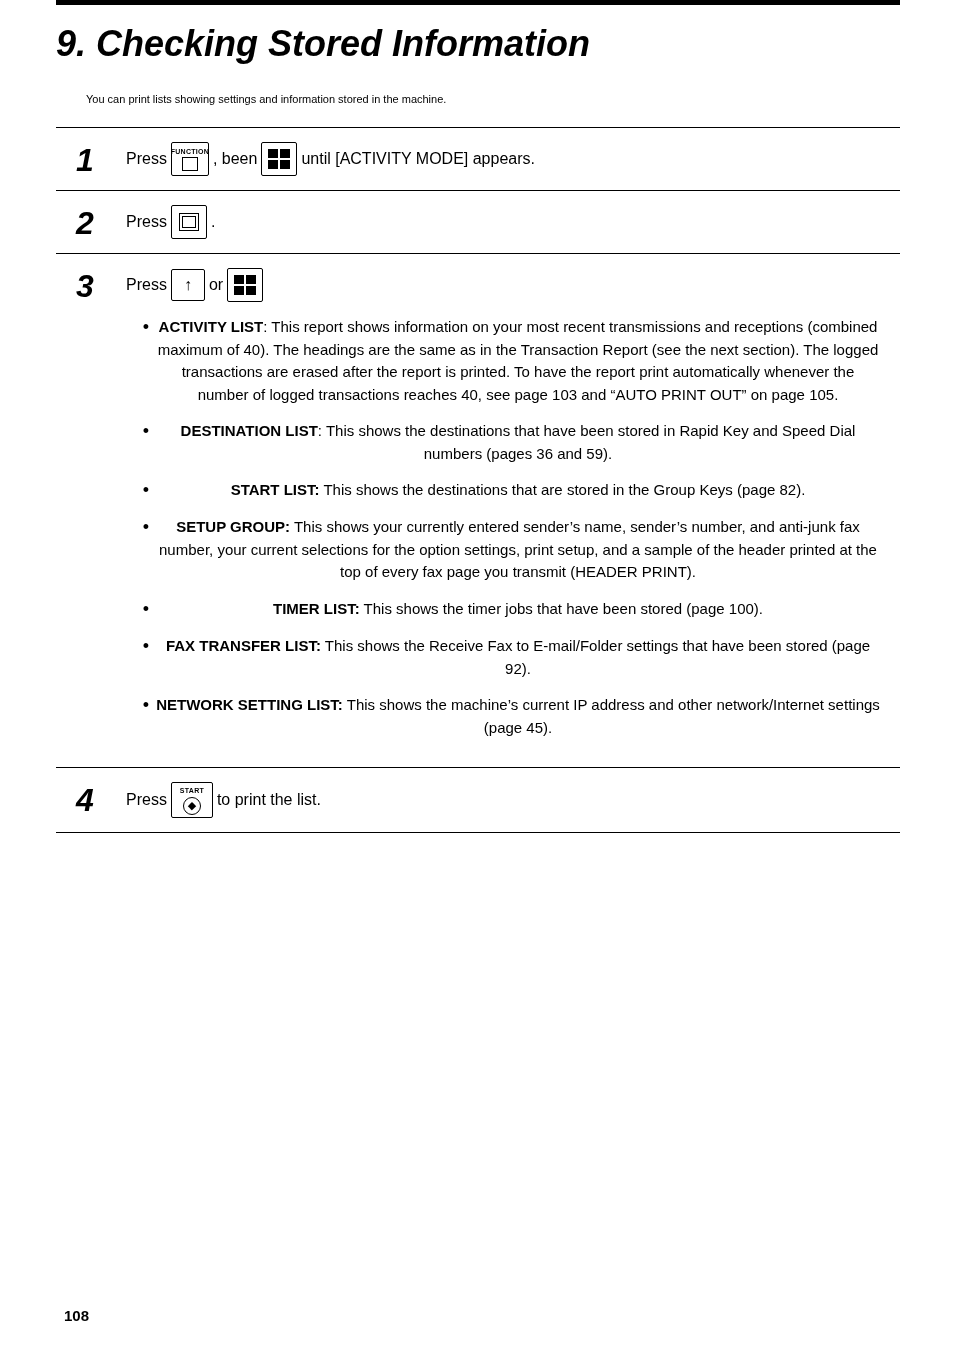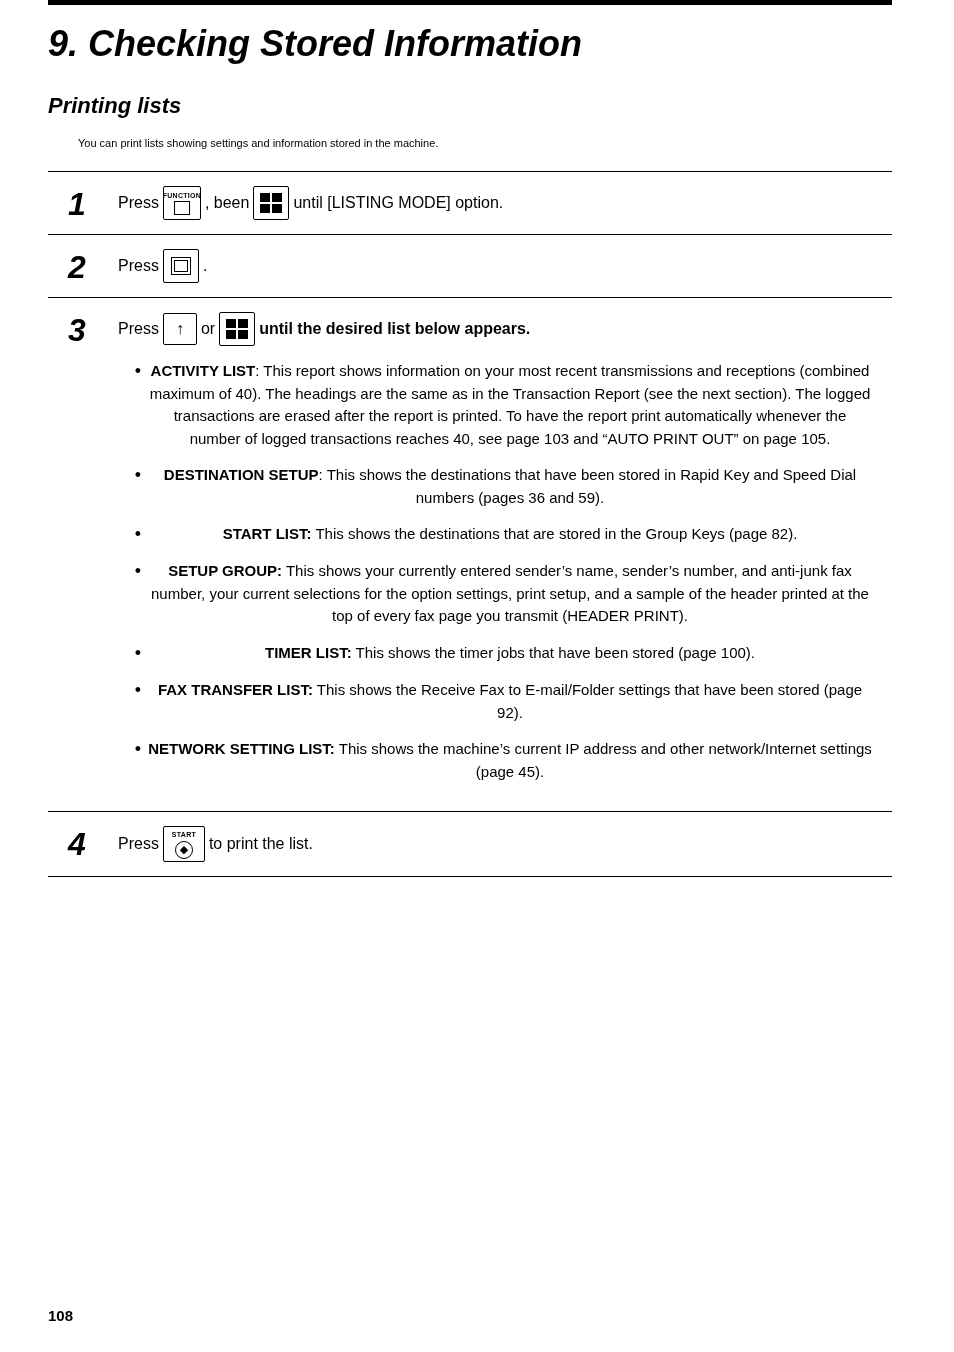--- a/index.html
+++ b/index.html
@@ -10,20 +10,21 @@
       color: #000;
       width: 954px;
       min-height: 1352px;
     }
 
     .page {
       width: 940px;
       min-height: 1352px;
       padding: 0 48px 48px 48px;
       position: relative;
+      margin-left: 8px;
     }
 
     .top-border {
       height: 5px;
       background: #000;
       margin-bottom: 18px;
     }
 
     .page-title {
       font-size: 36px;
@@ -209,21 +210,21 @@
       flex: 1;
     }
 
     .bullet-text b {
       font-weight: bold;
     }
 
     .page-number {
       position: absolute;
       bottom: 28px;
-      left: 48px;
+      left: 56px;
       font-size: 15px;
       font-weight: bold;
     }
 
     
     .btn-single-inner {
       display: inline-flex;
       align-items: center;
       justify-content: center;
       border: 1.5px solid #000;
@@ -247,21 +248,20 @@
     }
   </style>
 </head>
 <body>
 
 <div class="page">
   <div class="top-border"></div>
 
   <div class="page-title">9.  Checking Stored Information</div>
 
-  <div class="section-title">Printing lists</div>
 
   <div class="intro-text">You can print lists showing settings and information stored in the machine.</div>
 
   <div class="steps-container">
 
     <div class="step">
       <div class="step-number">1</div>
       <div class="step-content">
         <div class="step-inline">
           <span>Press</span>
@@ -273,21 +273,21 @@
           <span>, been</span>
 
           <span class="btn-grid">
             <span class="grid4">
               <div></div>
               <div></div>
               <div></div>
               <div></div>
             </span>
           </span>
-          <span>until [LISTING MODE] option.</span>
+          <span>until [ACTIVITY MODE] appears.</span>
         </div>
       </div>
     </div>
 
     <div class="step">
       <div class="step-number">2</div>
       <div class="step-content">
         <div class="step-inline">
           <span>Press</span>
 
@@ -310,34 +310,33 @@
             <span>or</span>
 
             <span class="btn-grid">
               <span class="grid4">
                 <div></div>
                 <div></div>
                 <div></div>
                 <div></div>
               </span>
             </span>
-            <span class="bold-text">until the desired list below appears.</span>
           </div>
 
           <div class="bullet-list">
             <div class="bullet-item">
               <span class="bullet-dot">•</span>
               <span class="bullet-text">
                 <b>ACTIVITY LIST</b><span>: This report shows information on your most recent transmissions and receptions (combined maximum of 40). The headings are the same as in the Transaction Report (see the next section). The logged transactions are erased after the report is printed. To have the report print automatically whenever the number of logged transactions reaches 40, see page 103 and “AUTO PRINT OUT” on page 105.</span>
               </span>
             </div>
             <div class="bullet-item">
               <span class="bullet-dot">•</span>
               <span class="bullet-text">
-                <b>DESTINATION SETUP</b><span>: This shows the destinations that have been stored in Rapid Key and Speed Dial numbers (pages 36 and 59).</span>
+                <b>DESTINATION LIST</b><span>: This shows the destinations that have been stored in Rapid Key and Speed Dial numbers (pages 36 and 59).</span>
               </span>
             </div>
             <div class="bullet-item">
               <span class="bullet-dot">•</span>
               <span class="bullet-text">
                 <b>START LIST:</b><span> This shows the destinations that are stored in the Group Keys (page 82).</span>
               </span>
             </div>
             <div class="bullet-item">
               <span class="bullet-dot">•</span>

